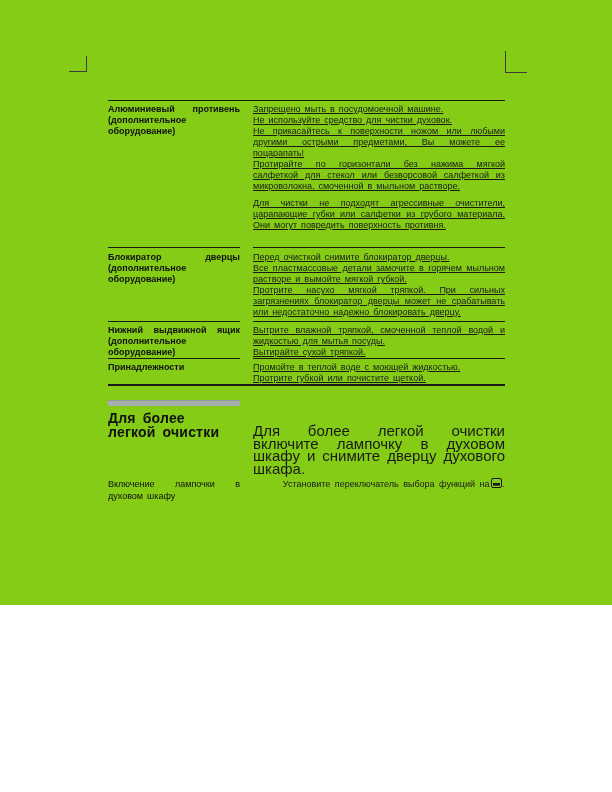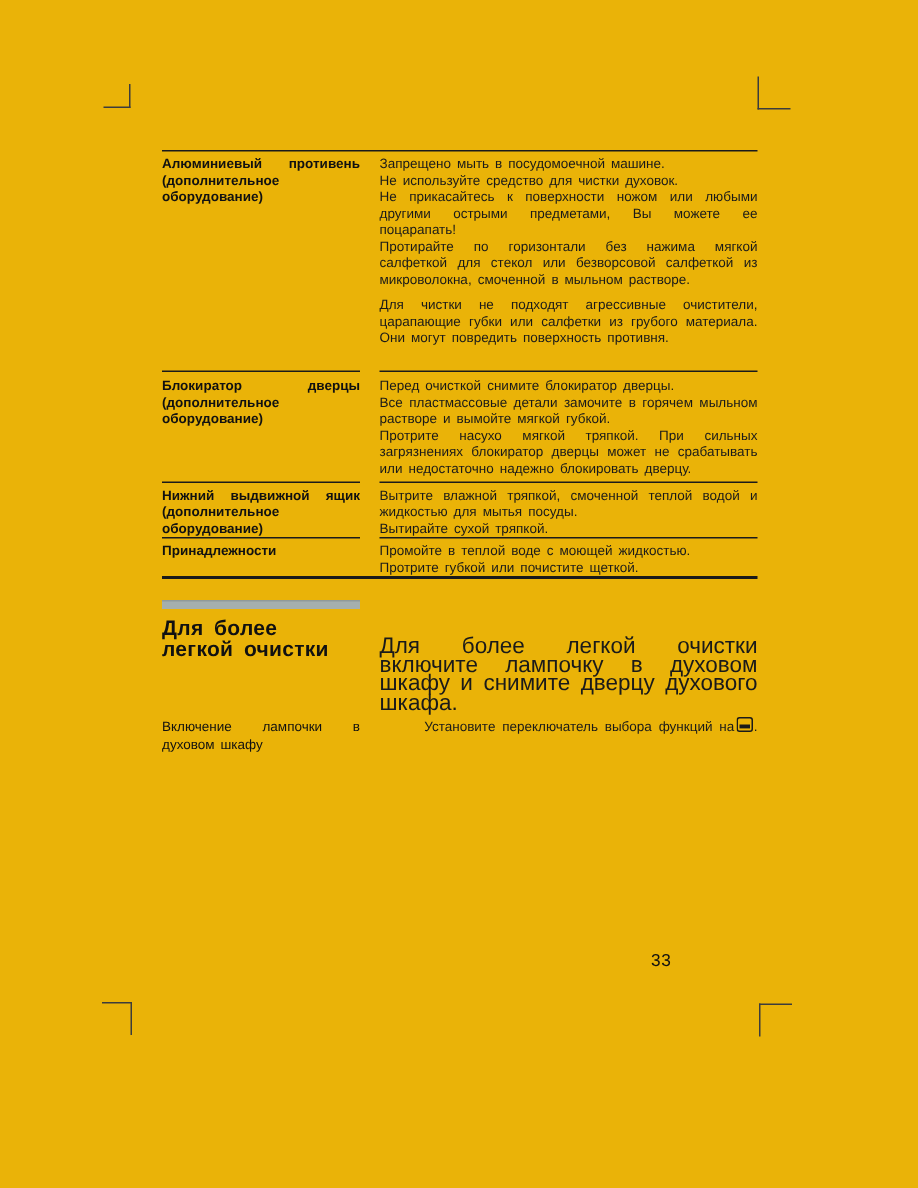--- a/index.html
+++ b/index.html
@@ -1,19 +1,19 @@
 <!DOCTYPE html>
 <html><head>
 <meta charset="utf-8">
 <style>
   html,body{margin:0;padding:0;background:#ffffff;}
   .page{
     position:relative;
-    width:612px;height:792px;
-    background:#eab308;
+    width:612px;height:605px;
+    background:#84cc16;
     font-family:"Liberation Sans","DejaVu Sans",sans-serif;
     color:#1a1a1a;
     overflow:hidden;
   }
   
   .crop{position:absolute;}
   .crop-tl{left:69px;top:56px;width:17px;height:15px;border-right:1px solid #3c3c3c;border-bottom:1px solid #3c3c3c;}
   .crop-tr{left:505px;top:51px;width:21px;height:21px;border-left:1px solid #3c3c3c;border-bottom:1px solid #3c3c3c;}
   .crop-bl{left:68px;top:668px;width:19px;height:21px;border-top:1px solid #3c3c3c;border-right:1px solid #3c3c3c;}
   .crop-br{left:506px;top:669px;width:21px;height:21px;border-top:1px solid #3c3c3c;border-left:1px solid #3c3c3c;}
@@ -26,21 +26,21 @@
   .t-row > div{padding:3px 0 2px;}
   .t-row + .t-row > div{border-top:1px solid #1a1a1a;}
   .t-row.r2 > div{padding:4px 0 3px;margin-top:14px;}
   .t-row.r3 > div, .t-row.r4 > div{padding:3px 0 0;}
   .cell-l{width:132px;flex:none;
     font-size:9px;line-height:11px;font-weight:bold;color:#111;
     text-align:justify;word-spacing:1.5px;}
   .cell-r{width:252px;flex:none;
     font-size:9px;line-height:11px;
     text-align:justify;word-spacing:1.5px;}
-  .para{margin:0;}
+  .para{margin:0;text-decoration:underline;}
   .pgroup2{margin-top:6px;}
   .bottom-rule{height:2px;background:#1a1a1a;}
 
   
   .section-bar{margin-top:14px;width:132px;height:5px;background:#a5afad;border-top:1px solid #909a99;}
   .section-row{display:flex;column-gap:13px;margin-top:6px;}
   .section-title{
     width:132px;flex:none;margin:0;
     font-size:14px;line-height:13.5px;font-weight:bold;color:#111;
     white-space:pre-line;word-spacing:3px;letter-spacing:0.2px;}

